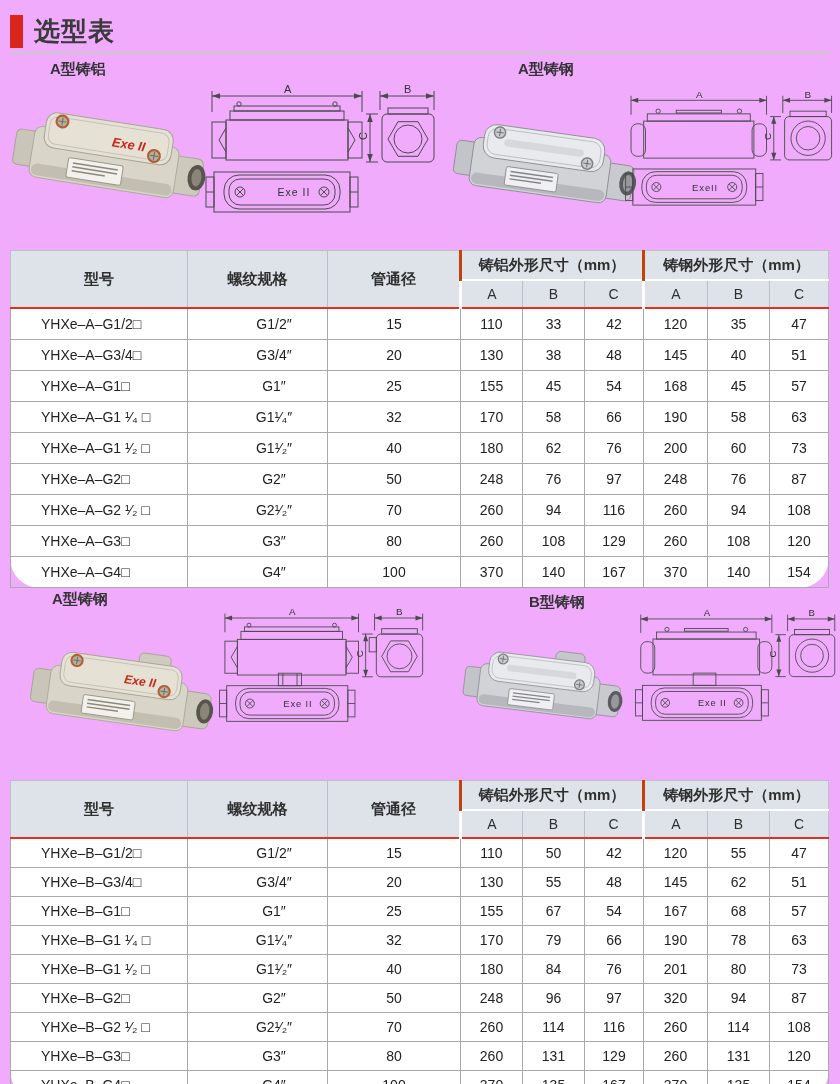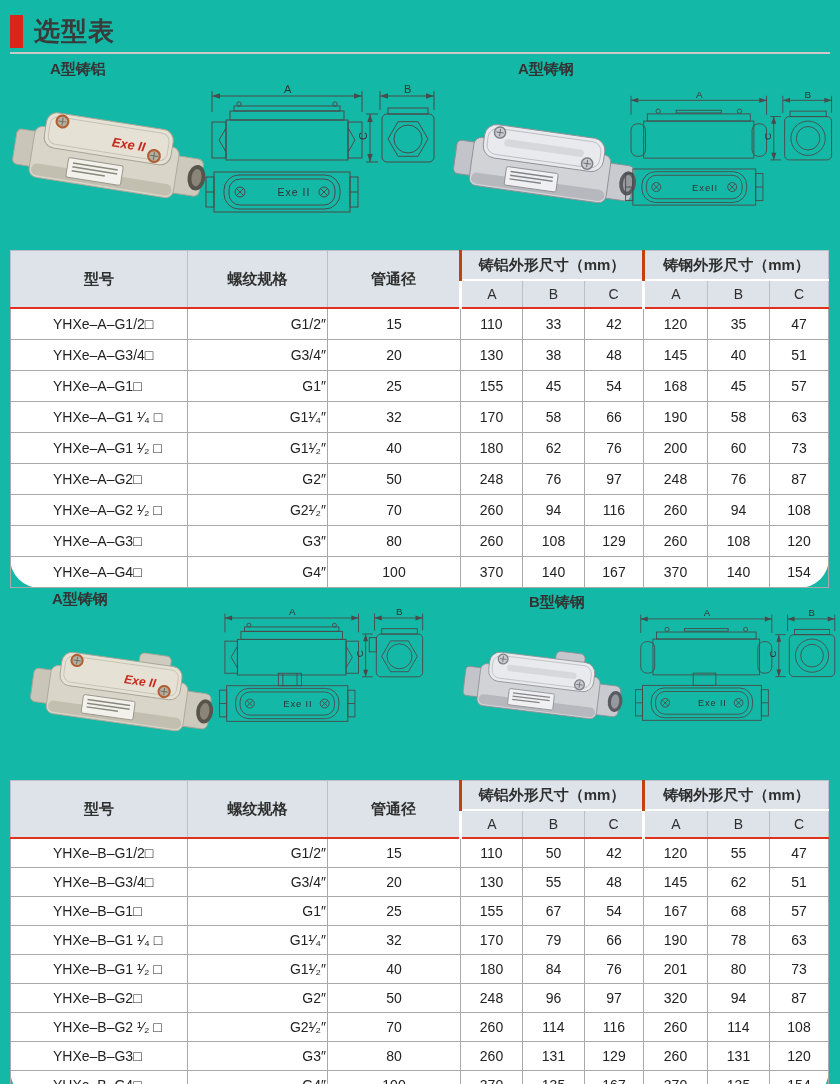--- a/index.html
+++ b/index.html
@@ -1,16 +1,16 @@
 <!DOCTYPE html>
 <html><head>
 <meta charset="utf-8">
 <style>
   html,body{margin:0;padding:0;background:#fff;}
-  .page{position:relative;width:840px;height:1084px;background:#14b8a6;overflow:hidden;
+  .page{position:relative;width:840px;height:1084px;background:#f0abfc;overflow:hidden;
         font-family:"Liberation Sans","DejaVu Sans",sans-serif;color:#2a2a2a;}
   
   .accent-bar{position:absolute;left:10px;top:15px;width:13px;height:33px;background:#d8261d;}
   .page-title{position:absolute;left:34px;top:14px;font-size:26px;font-weight:bold;color:#3a3a3a;letter-spacing:1px;}
   .title-rule{position:absolute;left:10px;top:52px;width:820px;height:2px;background:#c9c9c9;}
   
   .sec-label{position:absolute;font-size:15px;font-weight:bold;color:#333;margin-left:32px;}
   .lbl-a-alu{left:18px;top:60px;} .lbl-a-steel{left:486px;top:60px;}
   .lbl-b-alu{left:20px;top:590px;} .lbl-b-steel{left:497px;top:593px;}
   
@@ -33,22 +33,22 @@
   #table-a{top:250px;} #table-b{top:780px;}
   .spec-table th{background:#dde3e9;border:1px solid #b9c0c7;font-size:15px;font-weight:bold;color:#2f2f2f;}
   .spec-table thead tr.r1 th{height:26px;}
   .spec-table thead tr.r2 th{height:24px;font-size:14px;font-weight:400;}
   .spec-table th.redge{border-bottom:2px solid #e2301f;}
   .spec-table th.group{border-left:3px solid #c2410c;border-bottom:2px solid #fff;}
   .spec-table th.sub{border-top:2px solid #fff;border-bottom:2px solid #e2301f;}
   .spec-table th.sub-first{border-left:3px solid #fff;}
   .spec-table td{border:1px solid #a9a9a9;font-size:14px;text-align:center;color:#222;}
   #table-a td{height:28px;} #table-b td{height:26px;}
-  .spec-table td.c-model{text-align:left;padding-left:42px;}
-  .spec-table td.c-thread{text-align:right;padding-left:34px;}
+  .spec-table td.c-model{text-align:left;padding-left:30px;}
+  .spec-table td.c-thread{text-align:center;padding-left:34px;}
 </style>
 </head>
 <body>
 
 <div class="page">
 
   <div class="accent-bar"></div>
   <div class="page-title">选型表</div>
   <div class="title-rule"></div>
 

